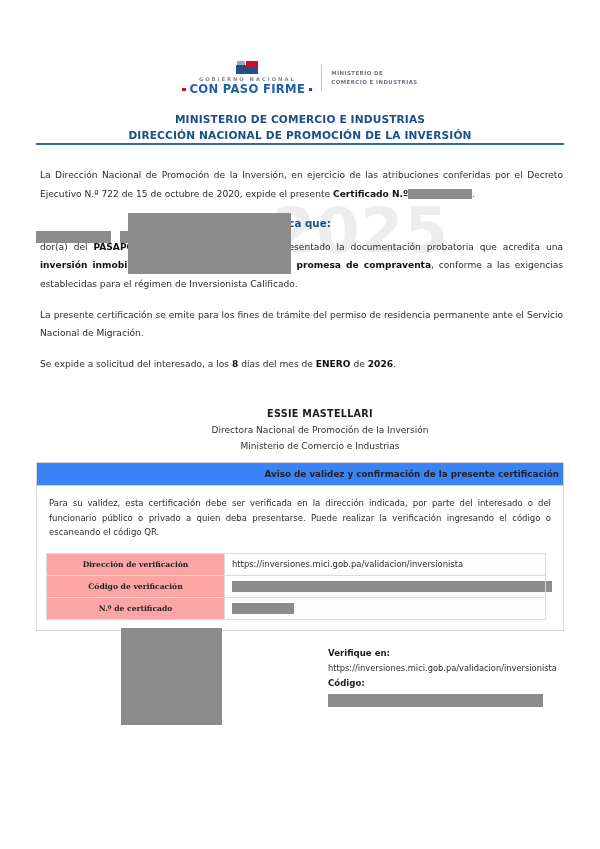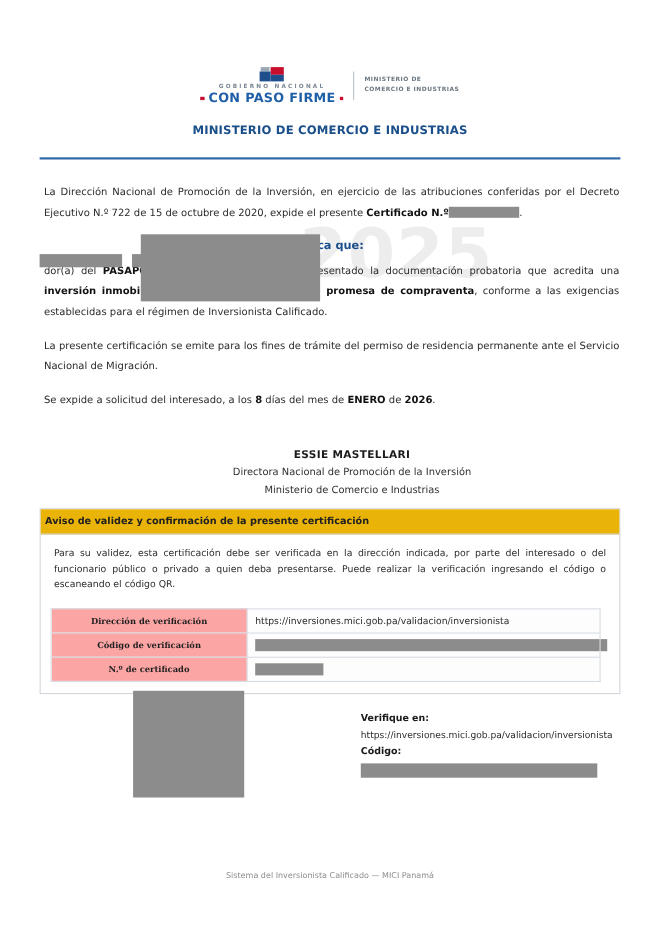--- a/index.html
+++ b/index.html
@@ -173,23 +173,23 @@
   
   .notice {
     position: absolute;
     left: 36px; top: 446px;
     width: 528px;
     border: 1px solid #d2d7dd;
     background: #ffffff;
     box-sizing: border-box;
   }
   .notice-head {
-    background: #eab308;
+    background: #3b82f6;
     border-bottom: 1px solid #d2d7dd;
-    text-align: left;
+    text-align: right;
     font-size: 8.8px;
     font-weight: bold;
     color: #222;
     padding: 6px 4px;
   }
   .notice-body {
     padding: 10px 12px 9px 12px;
     font-size: 8.5px;
     line-height: 1.72;
     color: #2d2d2d;
@@ -312,20 +312,21 @@
       <div class="logo-div"></div>
       <div class="logo-right">
         <div>MINISTERIO DE</div>
         <div>COMERCIO E INDUSTRIAS</div>
       </div>
     </div>
   </div>
 
   <div class="doc-title">
     <div>MINISTERIO DE COMERCIO E INDUSTRIAS</div>
+    <div>DIRECCIÓN NACIONAL DE PROMOCIÓN DE LA INVERSIÓN</div>
   </div>
   <div class="rule"></div>
 
   <div class="watermark">2025</div>
 
   <div class="body-wrap">
 
     <p class="para">
       <span>La Dirección Nacional de Promoción de la Inversión, en ejercicio de las atribuciones conferidas por el Decreto Ejecutivo N.º 722 de 15 de octubre de 2020, expide el presente </span><b>Certificado N.º</b><span class="redact r-cert-no"></span><span>.</span>
     </p>
@@ -383,15 +384,14 @@
   <div class="qr-row">
     <div class="qr-box"></div>
     <div class="verify-col">
       <div class="vt">Verifique en:</div>
       <div class="vurl">https://inversiones.mici.gob.pa/validacion/inversionista</div>
       <div class="vt">Código:</div>
       <span class="redact r-codigo"></span>
     </div>
   </div>
 
-  <div class="footer">Sistema del Inversionista Calificado — MICI Panamá</div>
 
 </div>
 
 </body></html>

